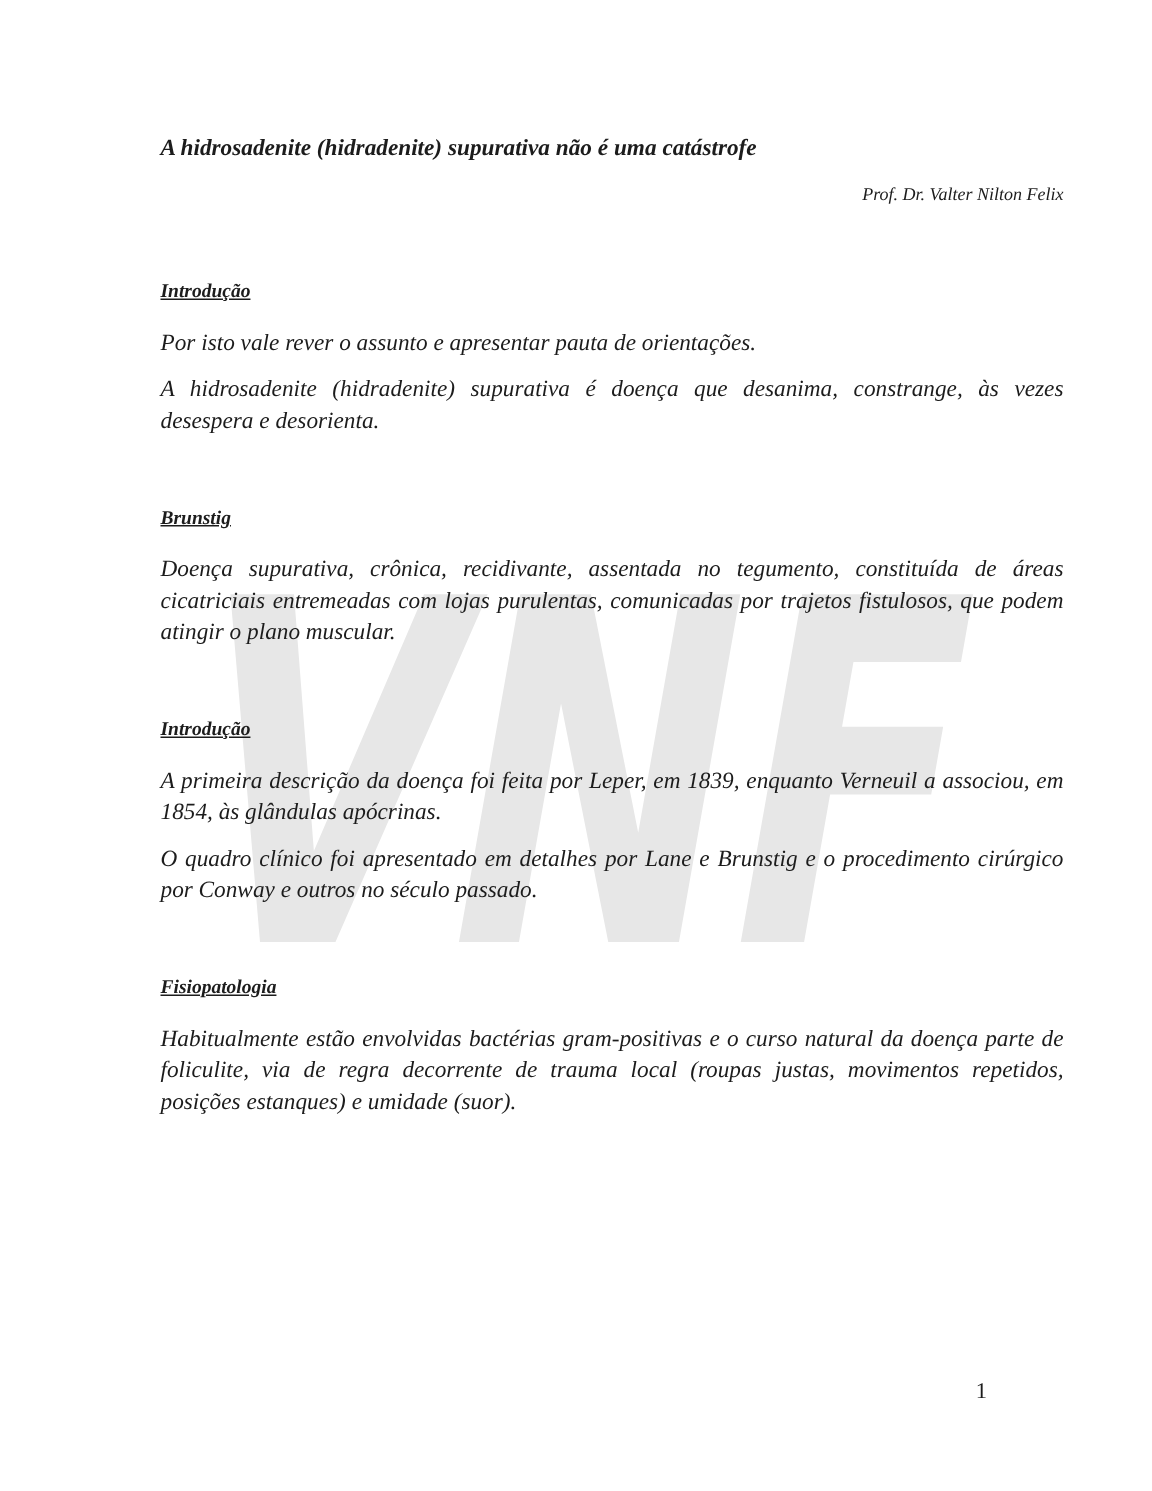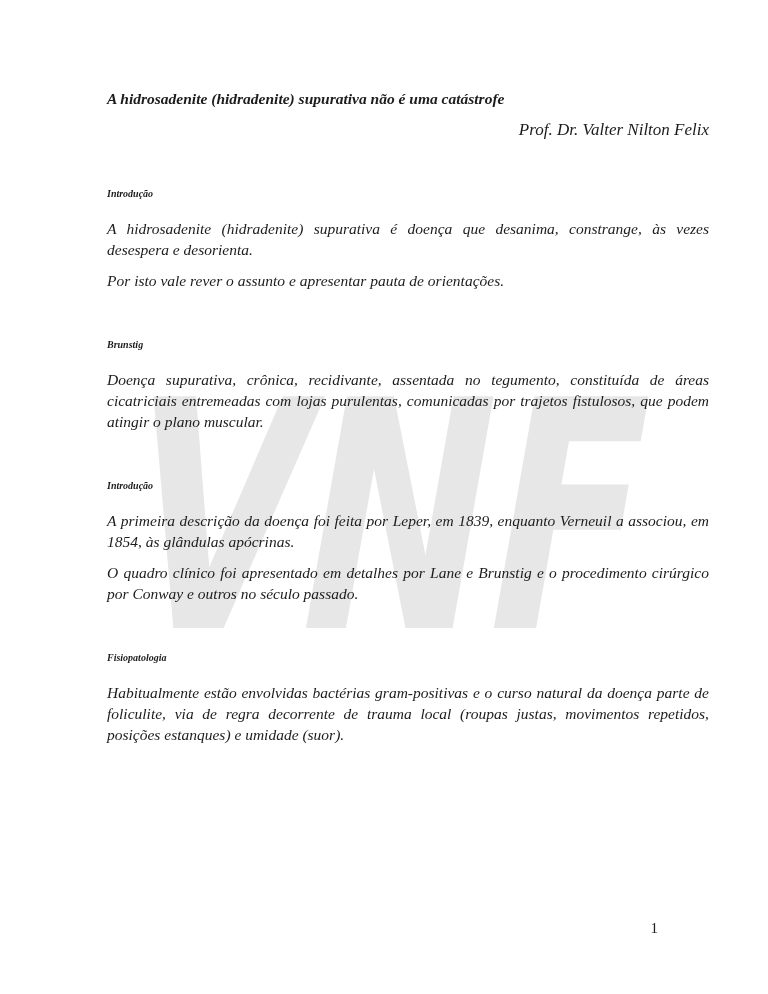--- a/index.html
+++ b/index.html
@@ -25,32 +25,33 @@
     padding: 88px 59px 0 107px;
   }
   .title {
     font-size: 15.5px;
     line-height: 21px;
     font-weight: bold;
     font-style: italic;
     margin: 0;
   }
   .author {
-    font-size: 17px;
+    font-size: 12px;
     line-height: 21px;
     font-style: italic;
     text-align: right;
     margin-top: 10px;
   }
   section h2 {
-    font-size: 10px;
+    font-size: 13px;
     line-height: 21px;
     font-weight: bold;
     font-style: italic;
     margin: 43px 0 14px 0;
+    text-decoration: underline;
   }
   section p {
     font-size: 15.5px;
     line-height: 21px;
     font-style: italic;
     margin: 0 0 10px 0;
     text-align: justify;
   }
   .pagenum {
     position: absolute;
@@ -69,22 +70,22 @@
   <svg class="watermark" width="570" height="270" viewBox="0 0 570 270" aria-hidden="true">
     <text x="50" y="246" font-family="DejaVu Sans, sans-serif" font-weight="bold" font-size="318" textLength="515" lengthAdjust="spacingAndGlyphs" transform="skewX(-10)" fill="#e7e7e7">VNF</text>
   </svg>
 
   <div class="content">
     <h1 class="title">A hidrosadenite (hidradenite) supurativa não é uma catástrofe</h1>
     <div class="author">Prof. Dr. Valter Nilton Felix</div>
     <div id="sections">
   <section>
     <h2>Introdução</h2>
-  <p>A hidrosadenite (hidradenite) supurativa é doença que desanima, constrange, às vezes desespera e desorienta.</p>
-          <p>Por isto vale rever o assunto e apresentar pauta de orientações.</p>
+  <p>Por isto vale rever o assunto e apresentar pauta de orientações.</p>
+          <p>A hidrosadenite (hidradenite) supurativa é doença que desanima, constrange, às vezes desespera e desorienta.</p>
         </section>
 
   <section>
     <h2>Brunstig</h2>
   <p>Doença supurativa, crônica, recidivante, assentada no tegumento, constituída de áreas cicatriciais entremeadas com lojas purulentas, comunicadas por trajetos fistulosos, que podem atingir o plano muscular.</p>
         </section>
 
   <section>
     <h2>Introdução</h2>
   <p>A primeira descrição da doença foi feita por Leper, em 1839, enquanto Verneuil a associou, em 1854, às glândulas apócrinas.</p>

